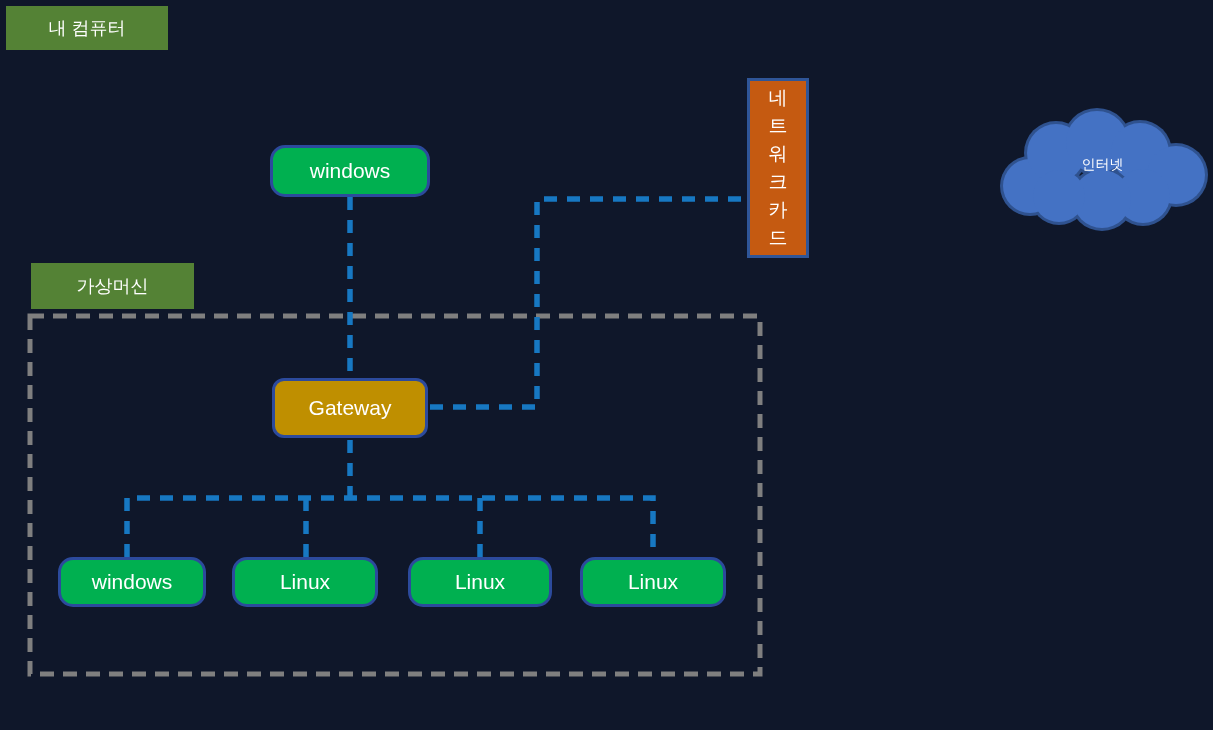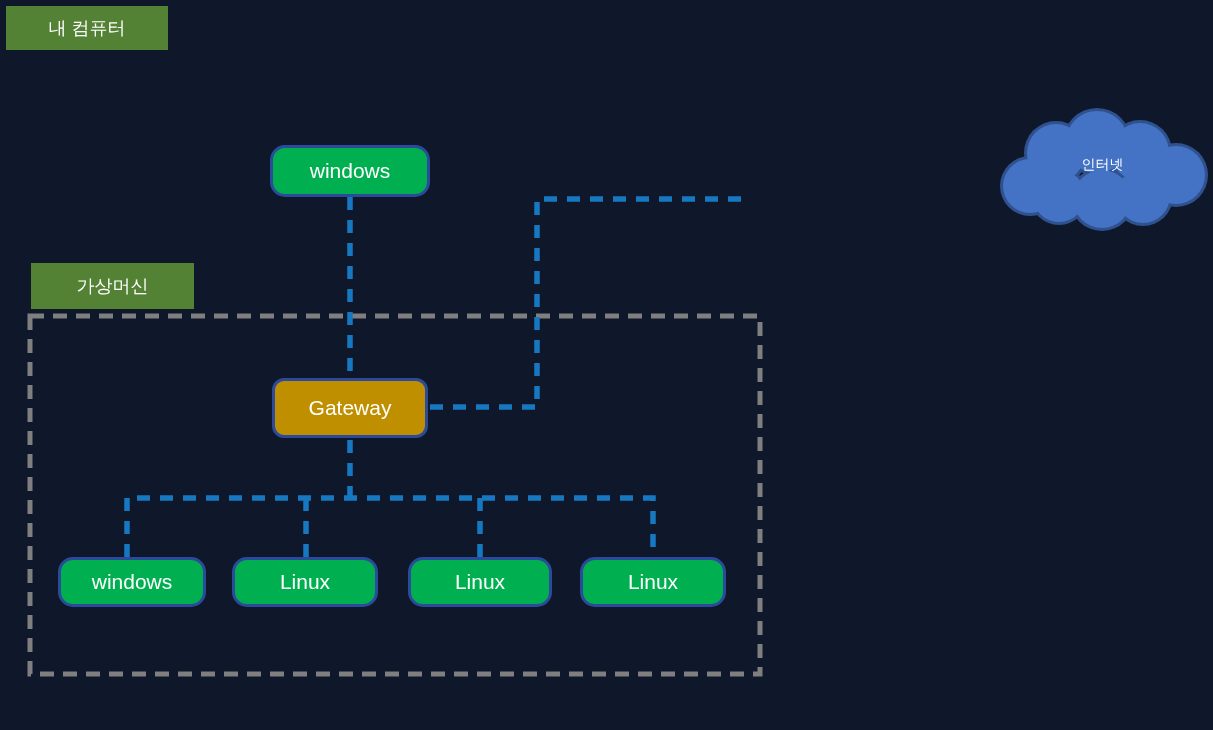--- a/index.html
+++ b/index.html
@@ -110,20 +110,23 @@
     <rect class="vm-rect" x="30" y="316" width="730" height="358"></rect>
     <path class="blue-wire" d="M350,197 L350,375"></path>
     <path class="blue-wire" d="M430,407 L537,407 L537,199 L746,199"></path>
     <path class="blue-wire" d="M350,440 L350,498 M127,557 L127,498 L653,498 L653,557 M306,498 L306,557 M480,498 L480,557"></path>
   </svg>
 
   <div class="box label-olive" style="left:6px; top:6px; width:162px; height:44px;">내 컴퓨터</div>
 
   <div class="box node-green" style="left:270px; top:145px; width:160px; height:52px;">windows</div>
 
+  <div class="box node-orange" style="left:747px; top:78px; width:62px; height:180px;">
+    <div class="vertical-text">네트워크카드</div>
+  </div>
 
   <div class="cloud-wrap">
     <svg width="221" height="127" viewBox="0 0 221 127">
       <g fill="#2f528f">
         <circle cx="38" cy="82" r="30"></circle>
         <circle cx="64" cy="49" r="32"></circle>
         <circle cx="105" cy="38" r="34"></circle>
         <circle cx="148" cy="48" r="32"></circle>
         <circle cx="184" cy="71" r="32"></circle>
         <circle cx="151" cy="92" r="30"></circle>

